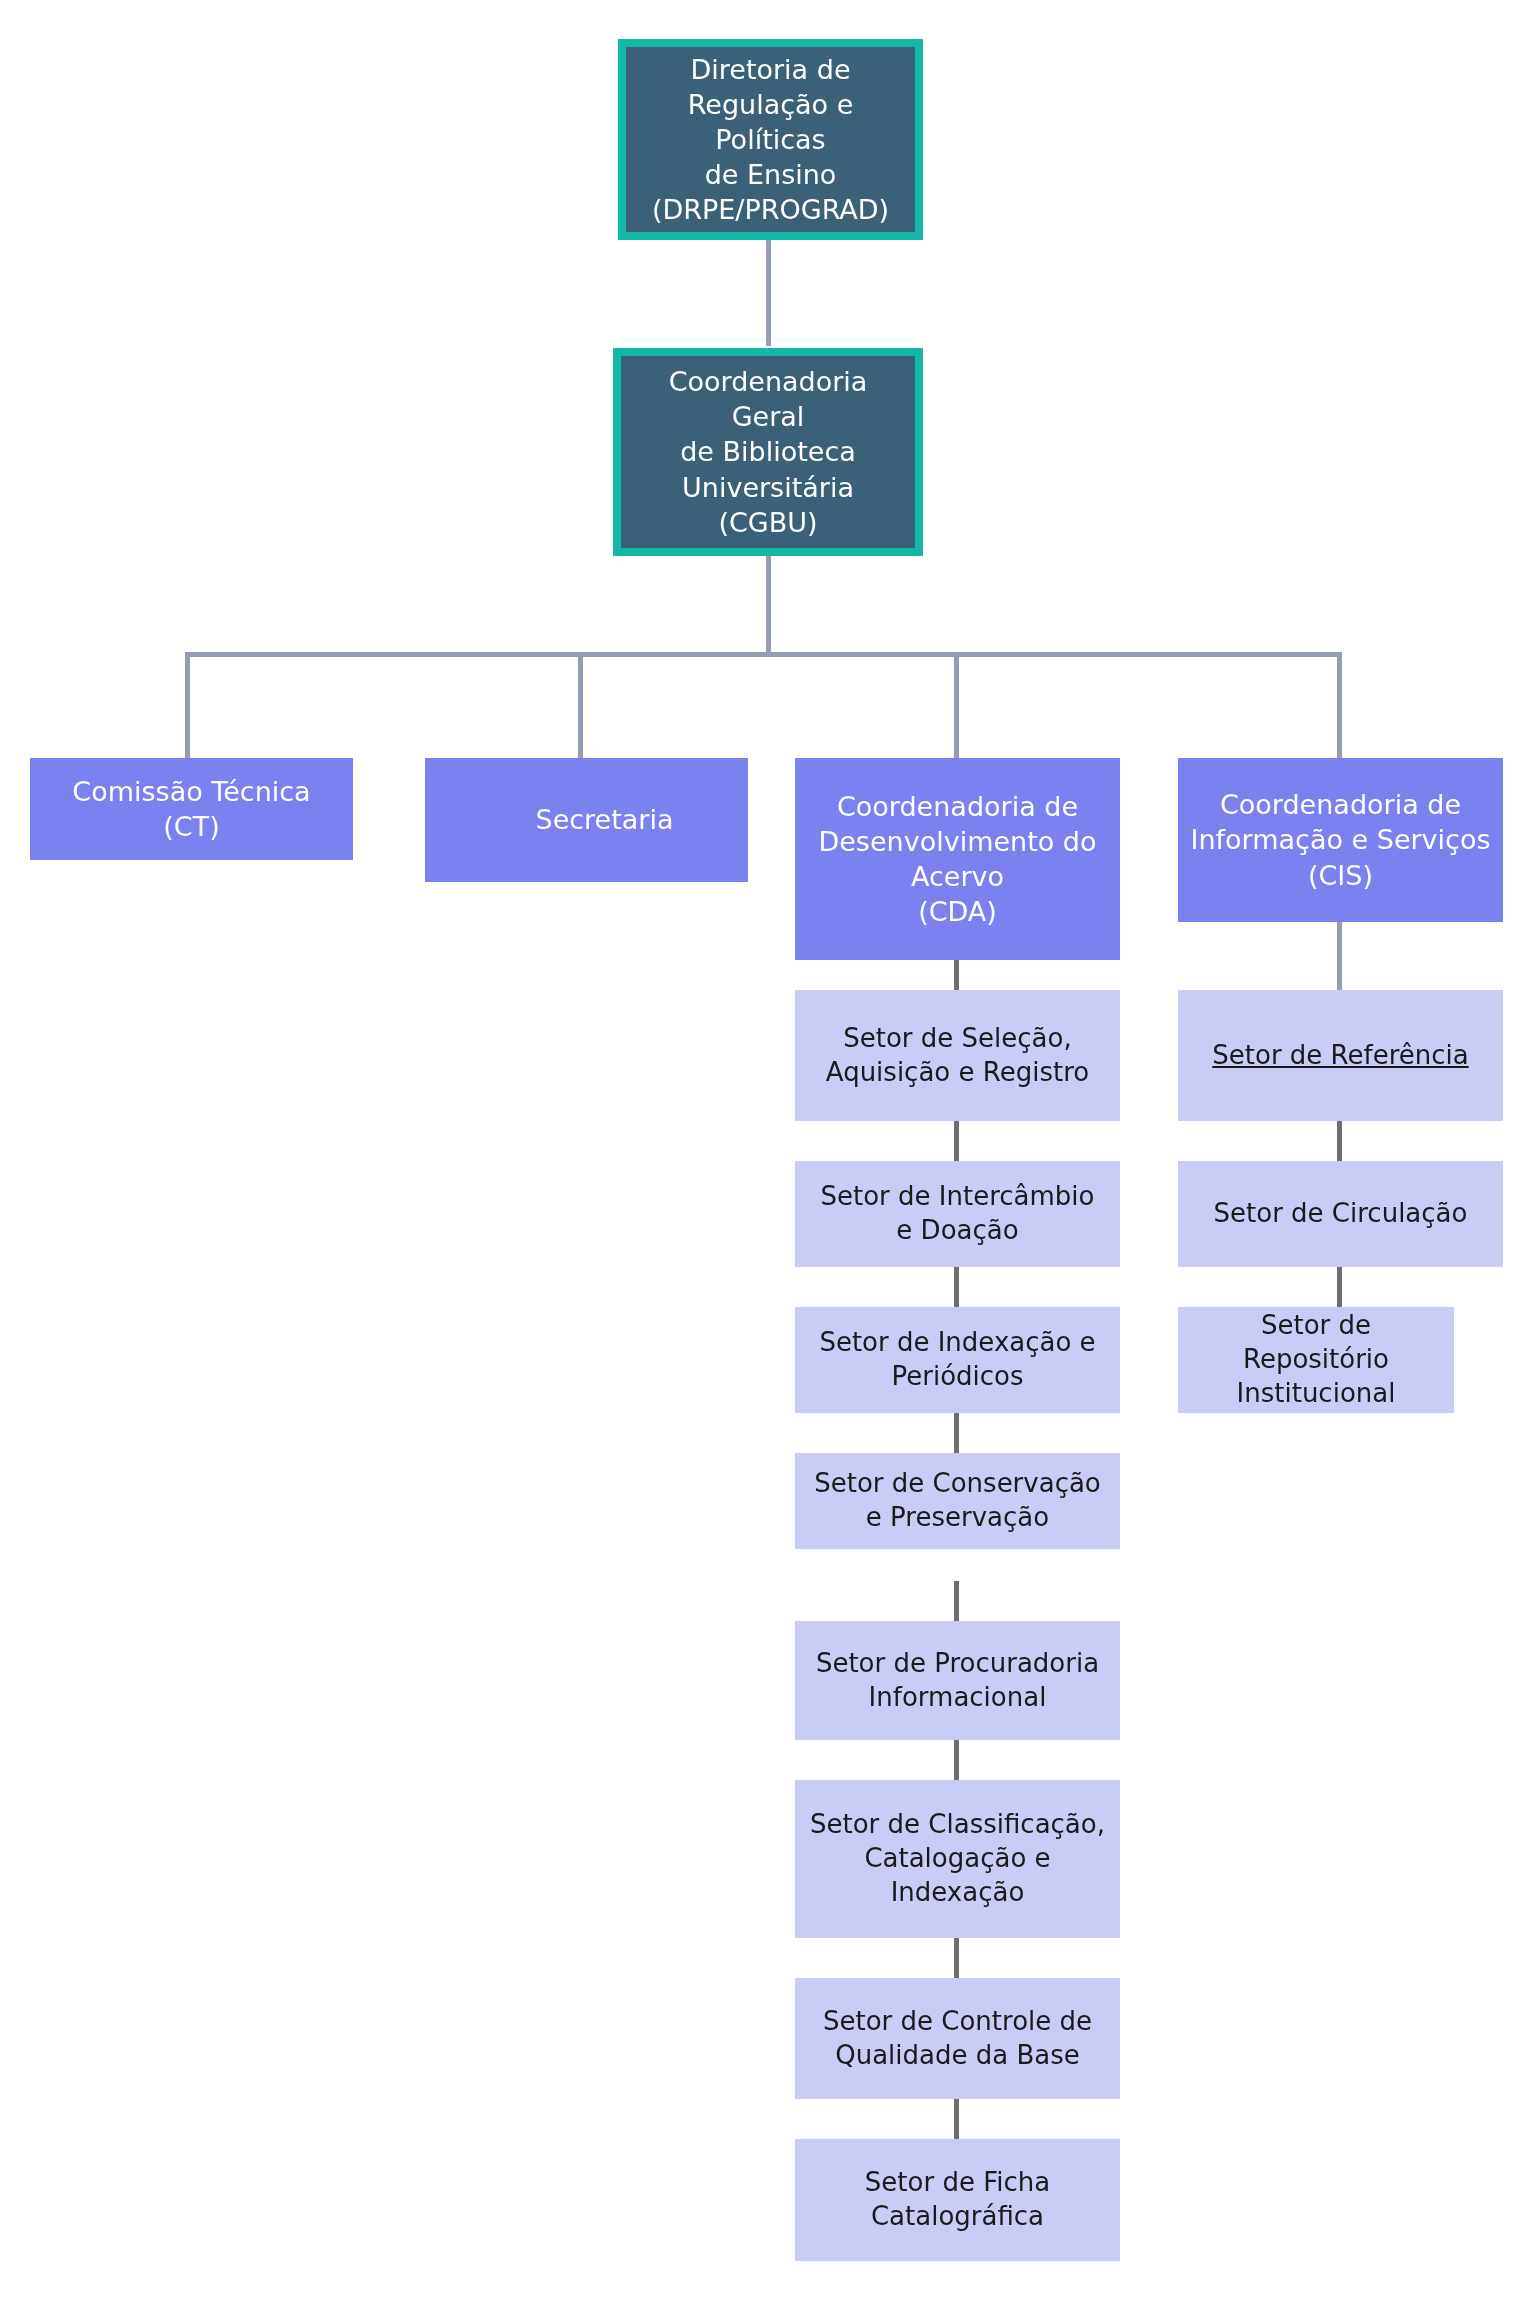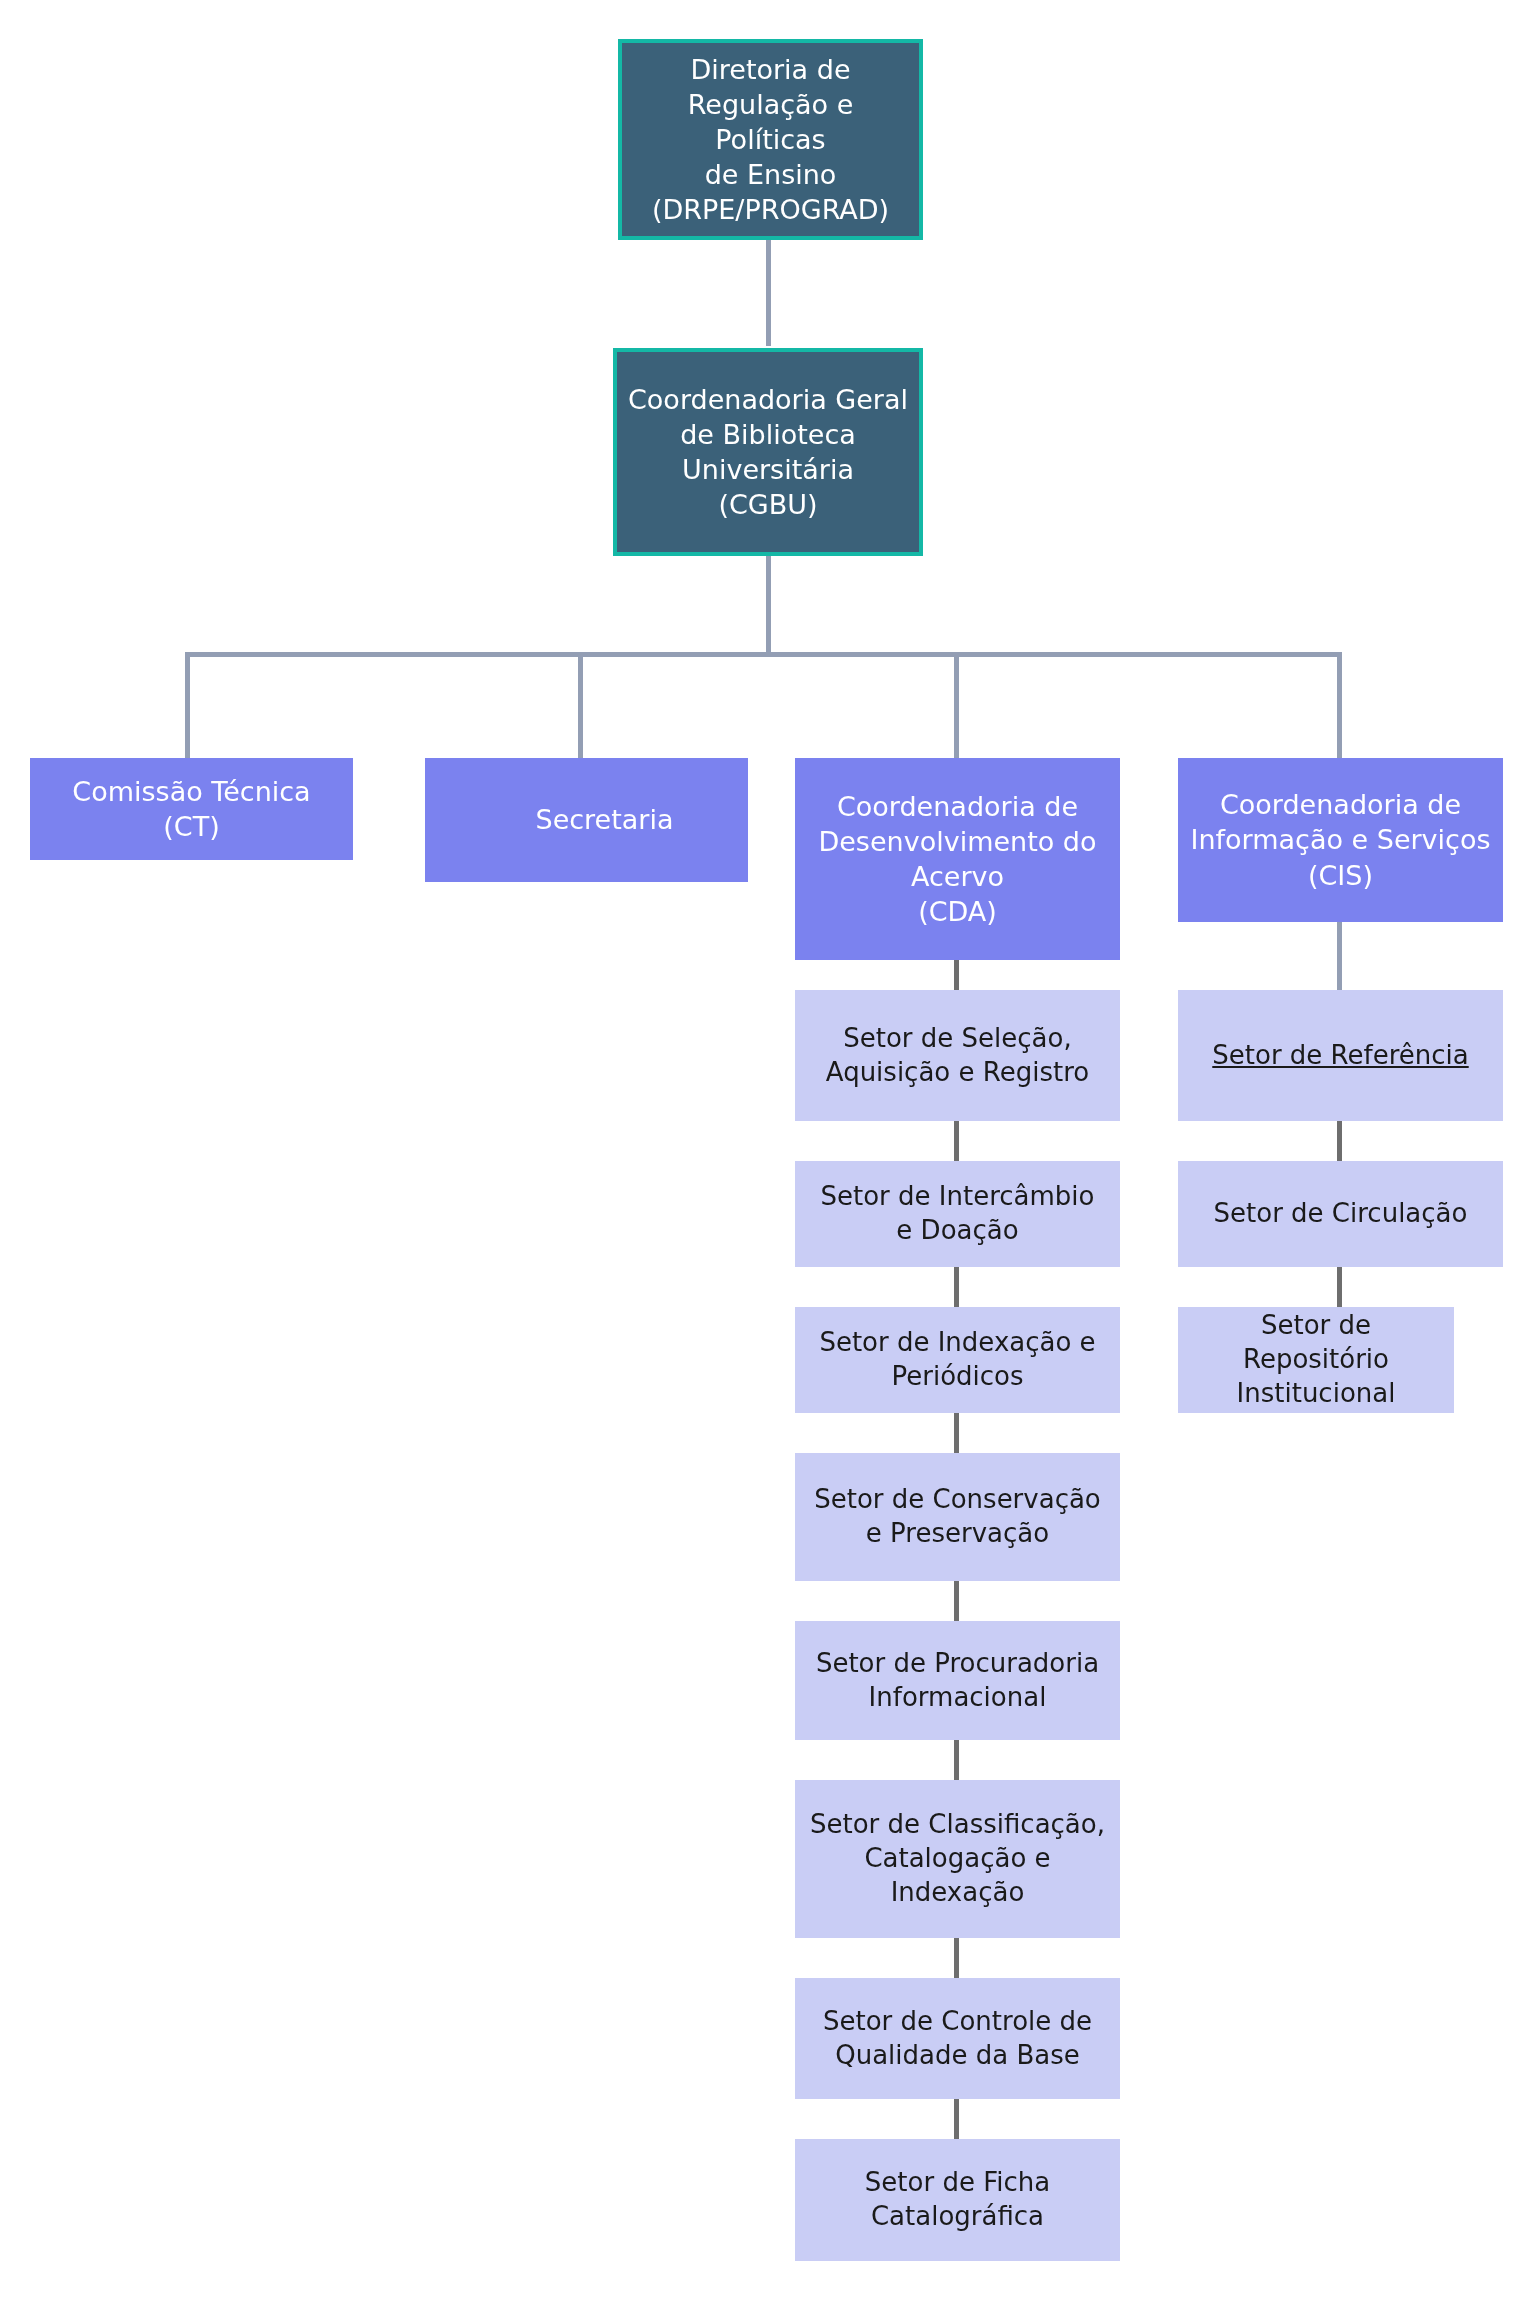--- a/index.html
+++ b/index.html
@@ -25,21 +25,21 @@
     align-items: center;
     justify-content: center;
     text-align: center;
     line-height: 1.30;
     white-space: pre-line;
     padding: 4px 8px;
   }
   
   .node.lvl-top {
     background: #3b6179;
-    border: 4px solid #14b8a6;
+    border: 8px solid #14b8a6;
     color: #ffffff;
     font-size: 27px;
   }
   
   .node.lvl-coord {
     background: #7b82ef;
     color: #ffffff;
     font-size: 27px;
   }
   
@@ -115,21 +115,21 @@
 
   <div class="node lvl-sector" style="left:795px; top:990px; width:325px; height:131px;">Setor de Seleção,
 Aquisição e Registro</div>
 
   <div class="node lvl-sector" style="left:795px; top:1161px; width:325px; height:106px;">Setor de Intercâmbio
 e Doação</div>
 
   <div class="node lvl-sector" style="left:795px; top:1307px; width:325px; height:106px;">Setor de Indexação e
 Periódicos</div>
 
-  <div class="node lvl-sector" style="left:795px; top:1453px; width:325px; height:128px;">Setor de Conservação
+  <div class="node lvl-sector" style="left:795px; top:1453px; width:325px; height:96px;">Setor de Conservação
 e Preservação</div>
 
   <div class="node lvl-sector" style="left:795px; top:1621px; width:325px; height:119px;">Setor de Procuradoria
 Informacional</div>
 
   <div class="node lvl-sector" style="left:795px; top:1780px; width:325px; height:158px;">Setor de Classificação,
 Catalogação e
 Indexação</div>
 
   <div class="node lvl-sector" style="left:795px; top:1978px; width:325px; height:121px;">Setor de Controle de

